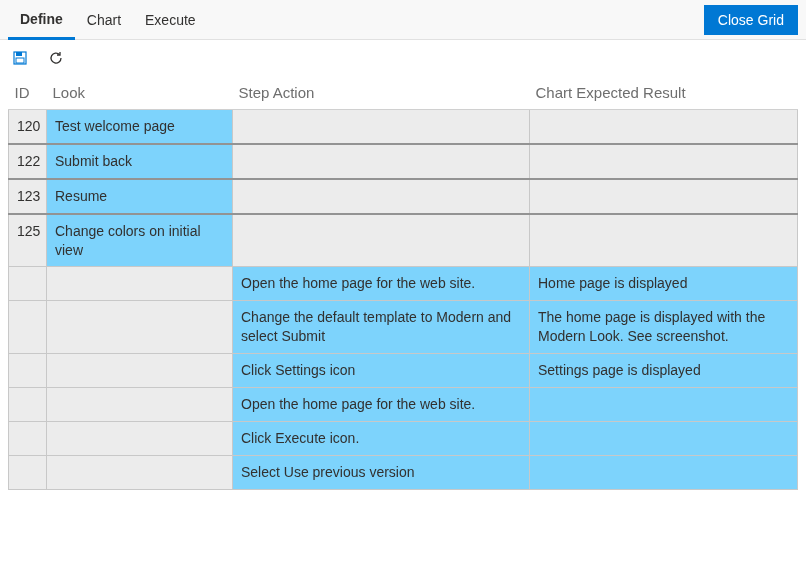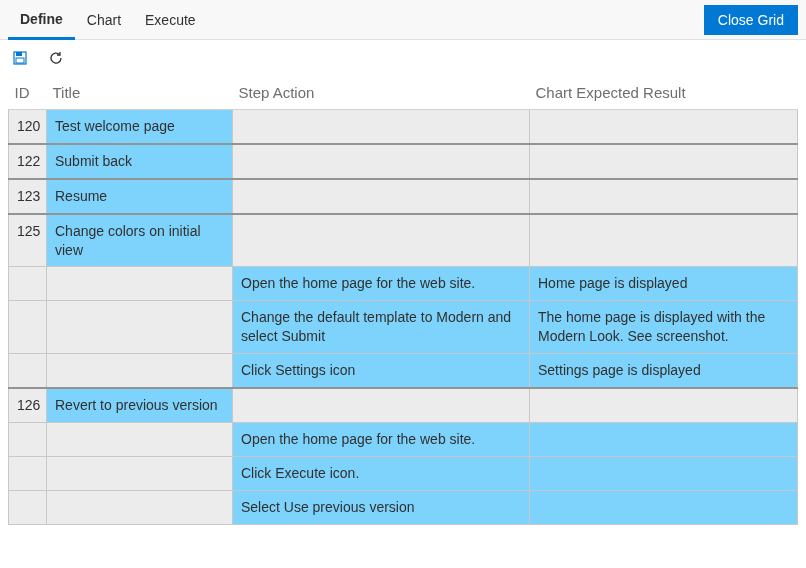--- a/index.html
+++ b/index.html
@@ -128,21 +128,21 @@
 <table class="grid">
   <colgroup>
     <col class="col-id">
       <col class="col-title">
       <col class="col-action">
       <col class="col-result">
   </colgroup>
   <thead>
     <tr>
       <th>ID</th>
-      <th>Title</th>
+      <th>Look</th>
       <th>Step Action</th>
       <th>Chart Expected Result</th>
     </tr>
   </thead>
   <tbody id="grid-body">
       <tr class="parent first-parent">
         <td class="cell-id">120</td>
         <td class="cell-text">Test welcome page</td>
         <td class="cell-blank"></td>
         <td class="cell-blank"></td>
@@ -176,26 +176,20 @@
         <td class="cell-blank"></td>
         <td class="cell-text">Change the default template to Modern and select Submit</td>
         <td class="cell-text">The home page is displayed with the Modern Look. See screenshot.</td>
       </tr>
       <tr>
         <td class="cell-blank"></td>
         <td class="cell-blank"></td>
         <td class="cell-text">Click Settings icon</td>
         <td class="cell-text">Settings page is displayed</td>
       </tr>
-      <tr class="parent">
-        <td class="cell-id">126</td>
-        <td class="cell-text">Revert to previous version</td>
-        <td class="cell-blank"></td>
-        <td class="cell-blank"></td>
-      </tr>
       <tr>
         <td class="cell-blank"></td>
         <td class="cell-blank"></td>
         <td class="cell-text">Open the home page for the web site.</td>
         <td class="cell-text"></td>
       </tr>
       <tr>
         <td class="cell-blank"></td>
         <td class="cell-blank"></td>
         <td class="cell-text">Click Execute icon.</td>

